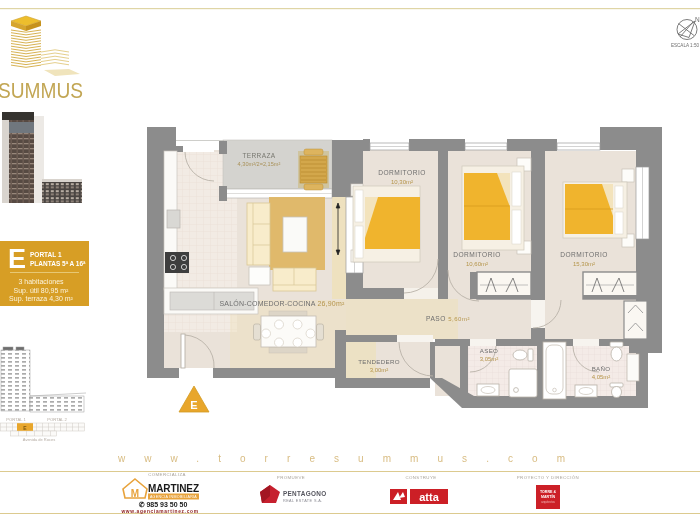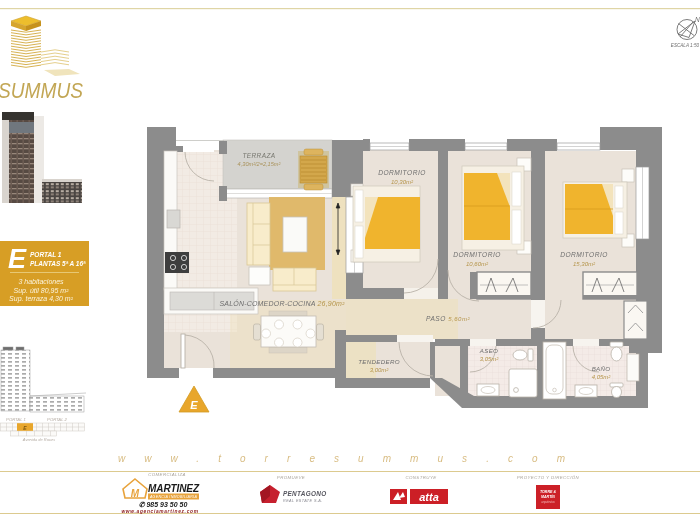--- a/index.html
+++ b/index.html
@@ -1,17 +1,17 @@
 <!DOCTYPE html>
 <html><head>
 <meta charset="utf-8">
 <style>
   html,body{margin:0;padding:0;background:#fff;}
   #page{position:relative;width:700px;height:525px;background:#ffffff;overflow:hidden;
-        font-family:"Liberation Sans", sans-serif;font-style:italic;}
+        font-family:"Liberation Sans", sans-serif;}
   svg{position:absolute;left:0;top:0;}
 </style>
 </head>
 <body>
 <div id="page">
 <svg width="700" height="525" viewBox="0 0 700 525">
 <defs>
   <pattern id="ktile" width="7" height="7" patternUnits="userSpaceOnUse">
     <rect width="7" height="7" fill="#F2EBE4"></rect>
     <path d="M0,0 H7 M0,0 V7" stroke="#E6DBD2" stroke-width="0.7" fill="none"></path>

